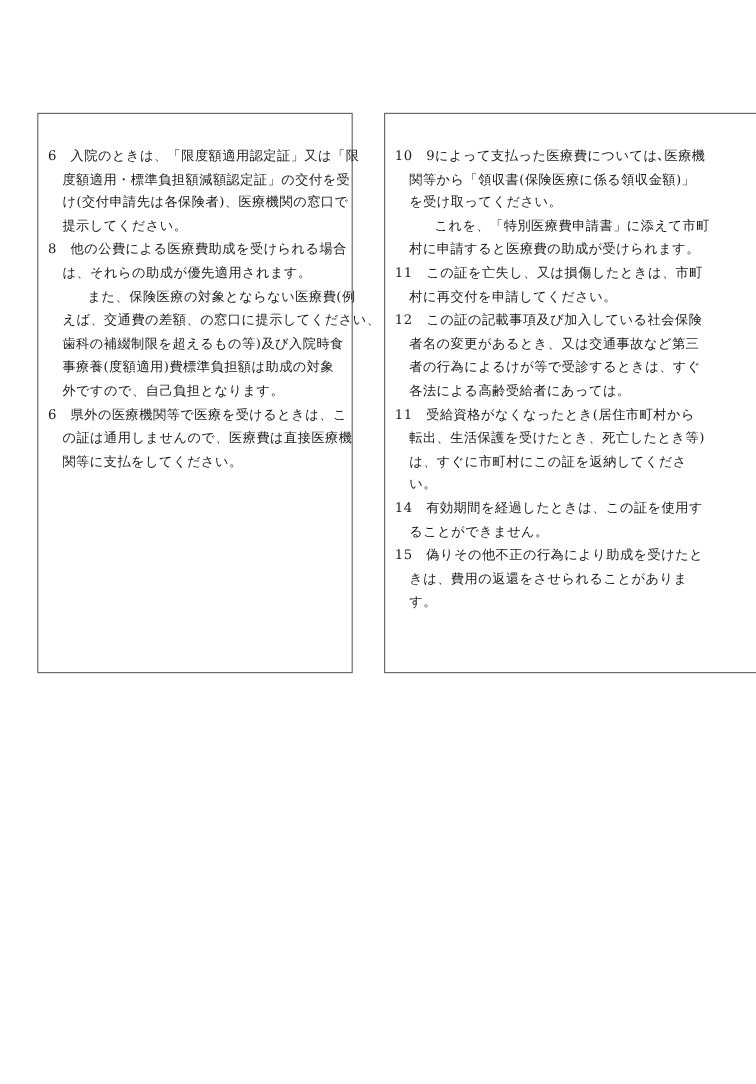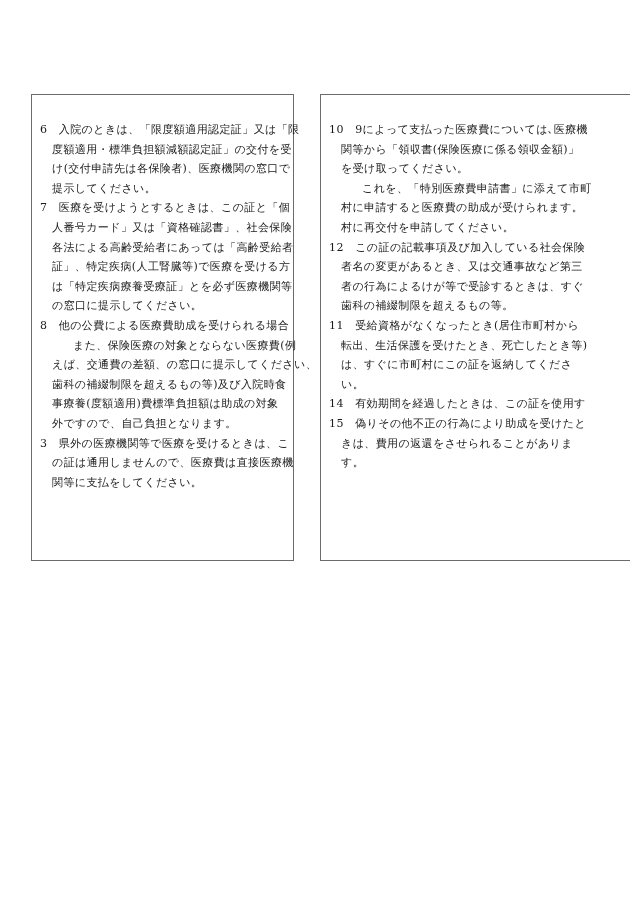--- a/index.html
+++ b/index.html
@@ -18,66 +18,61 @@
 <body>
 
 <div class="box left">
   <div class="item">
     <span class="line">6　入院のときは、「限度額適用認定証」又は「限</span>
     <span class="line indent">度額適用・標準負担額減額認定証」の交付を受</span>
     <span class="line indent">け(交付申請先は各保険者)、医療機関の窓口で</span>
     <span class="line indent">提示してください。</span>
   </div>
   <div class="item">
-    <span class="line">7　医療を受けようとするときは、この証と「個</span>
-    <span class="line indent">人番号カード」又は「資格確認書」、社会保険</span>
-    <span class="line indent">各法による高齢受給者にあっては「高齢受給者</span>
-    <span class="line indent">証」、特定疾病(人工腎臓等)で医療を受ける方</span>
-    <span class="line indent">は「特定疾病療養受療証」とを必ず医療機関等</span>
-    <span class="line indent">の窓口に提示してください。</span>
-  </div>
-  <div class="item">
     <span class="line">8　他の公費による医療費助成を受けられる場合</span>
+    <span class="line indent">は、それらの助成が優先適用されます。</span>
     <span class="line para">また、保険医療の対象とならない医療費(例</span>
     <span class="line indent">えば、交通費の差額、の窓口に提示してください、</span>
     <span class="line indent">歯科の補綴制限を超えるもの等)及び入院時食</span>
     <span class="line indent">事療養(度額適用)費標準負担額は助成の対象</span>
     <span class="line indent">外ですので、自己負担となります。</span>
   </div>
   <div class="item">
-    <span class="line">3　県外の医療機関等で医療を受けるときは、こ</span>
+    <span class="line">6　県外の医療機関等で医療を受けるときは、こ</span>
     <span class="line indent">の証は通用しませんので、医療費は直接医療機</span>
     <span class="line indent">関等に支払をしてください。</span>
   </div>
 </div>
 
 <div class="box right">
   <div class="item">
     <span class="line">10　9によって支払った医療費については､医療機</span>
     <span class="line indent">関等から「領収書(保険医療に係る領収金額)」</span>
     <span class="line indent">を受け取ってください。</span>
     <span class="line para">これを、「特別医療費申請書」に添えて市町</span>
     <span class="line indent">村に申請すると医療費の助成が受けられます。</span>
   </div>
   <div class="item">
+    <span class="line">11　この証を亡失し、又は損傷したときは、市町</span>
     <span class="line indent">村に再交付を申請してください。</span>
   </div>
   <div class="item">
     <span class="line">12　この証の記載事項及び加入している社会保険</span>
     <span class="line indent">者名の変更があるとき、又は交通事故など第三</span>
     <span class="line indent">者の行為によるけが等で受診するときは、すぐ</span>
-    <span class="line indent">歯科の補綴制限を超えるもの等。</span>
+    <span class="line indent">各法による高齢受給者にあっては。</span>
   </div>
   <div class="item">
     <span class="line">11　受給資格がなくなったとき(居住市町村から</span>
     <span class="line indent">転出、生活保護を受けたとき、死亡したとき等)</span>
     <span class="line indent">は、すぐに市町村にこの証を返納してくださ</span>
     <span class="line indent">い。</span>
   </div>
   <div class="item">
     <span class="line">14　有効期間を経過したときは、この証を使用す</span>
+    <span class="line indent">ることができません。</span>
   </div>
   <div class="item">
     <span class="line">15　偽りその他不正の行為により助成を受けたと</span>
     <span class="line indent">きは、費用の返還をさせられることがありま</span>
     <span class="line indent">す。</span>
   </div>
 </div>
 
 </body></html>

